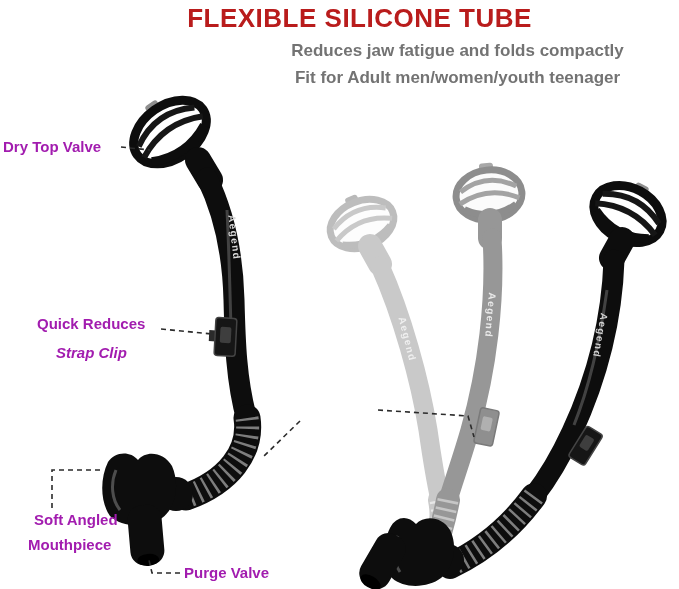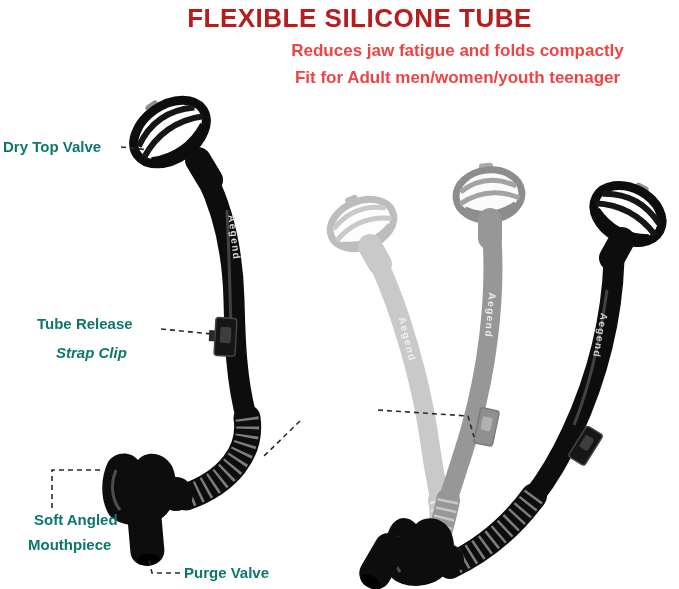--- a/index.html
+++ b/index.html
@@ -7,24 +7,24 @@
     position:relative;width:679px;height:589px;background:#ffffff;
     overflow:hidden;font-family:"Liberation Sans",sans-serif;color:#000;
   }
   .artwork{position:absolute;left:0;top:0;}
   .title{
     position:absolute;top:3px;left:0;width:679px;text-align:center;
     font-size:26px;font-weight:900;letter-spacing:.5px;color:#b91c1c;margin-left:20px;
   }
   .subtitle{
     position:absolute;top:37px;left:245px;width:425px;text-align:center;
-    font-size:17px;font-weight:700;line-height:27px;color:#ef4444;
+    font-size:17px;font-weight:700;line-height:27px;color:#737373;
   }
   .callout{
-    position:absolute;font-size:15px;font-weight:700;color:#0f766e;white-space:nowrap;
+    position:absolute;font-size:15px;font-weight:700;color:#a21caf;white-space:nowrap;
   }
   .c-dry{left:3px;top:138px;}
   .c-qr1{left:37px;top:315px;}
   .c-qr2{left:56px;top:344px;font-style:italic;}
   .c-flex{left:262px;top:401px;}
   .c-sa1{left:34px;top:511px;}
   .c-sa2{left:28px;top:536px;}
   .c-purge{left:184px;top:564px;}
   .brand-text{font-size:10px;font-weight:700;letter-spacing:1.5px;}
 </style>
@@ -136,19 +136,19 @@
   </svg>
 
   <div class="title">FLEXIBLE SILICONE TUBE</div>
 
   <div class="subtitle">
     <div>Reduces jaw fatigue and folds compactly</div>
     <div>Fit for Adult men/women/youth teenager</div>
   </div>
 
   <div class="callout c-dry">Dry Top Valve</div>
-  <div class="callout c-qr1">Tube Release</div>
+  <div class="callout c-qr1">Quick Reduces</div>
   <div class="callout c-qr2">Strap Clip</div>
   <div class="callout c-sa1">Soft Angled</div>
   <div class="callout c-sa2">Mouthpiece</div>
   <div class="callout c-purge">Purge Valve</div>
 
 </div>
 
 </body></html>

